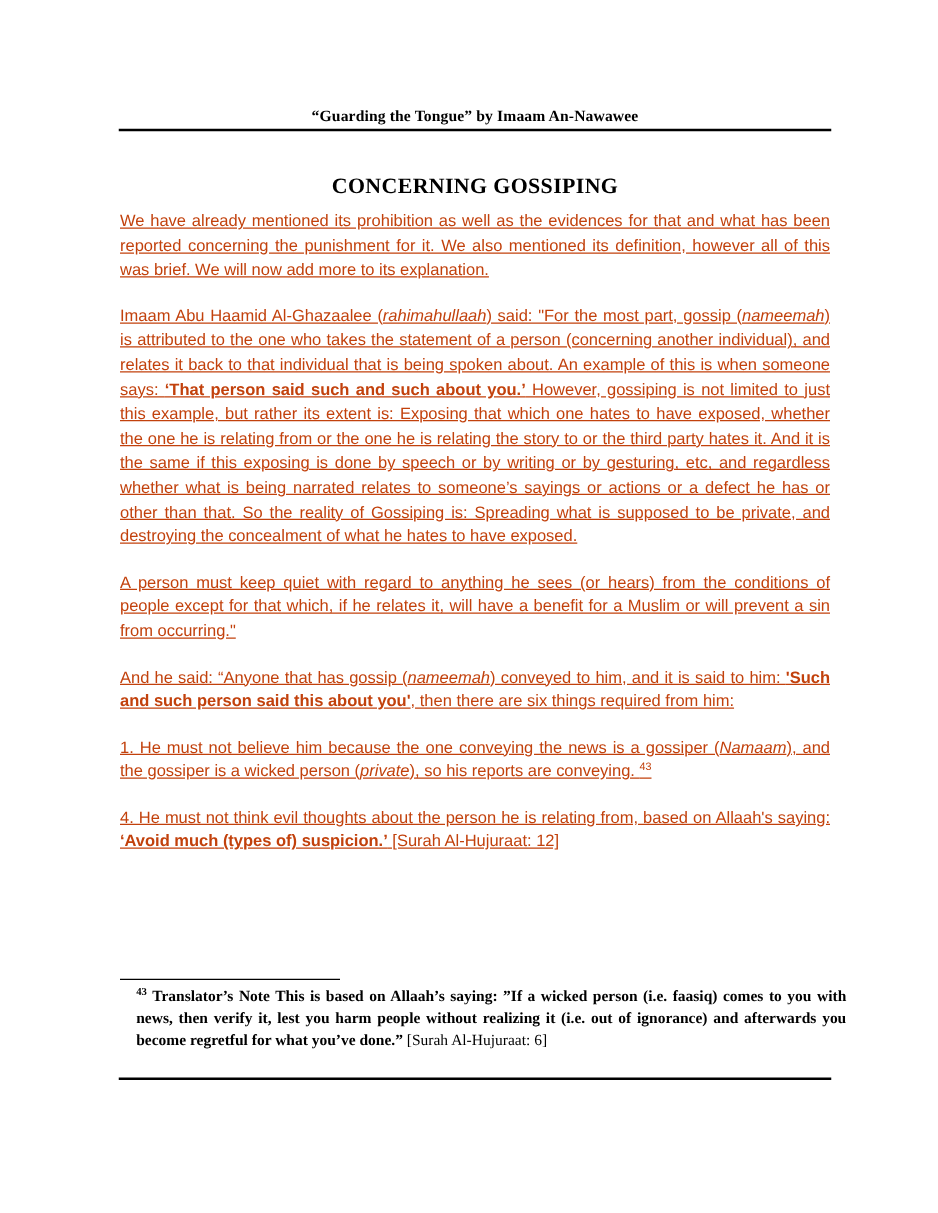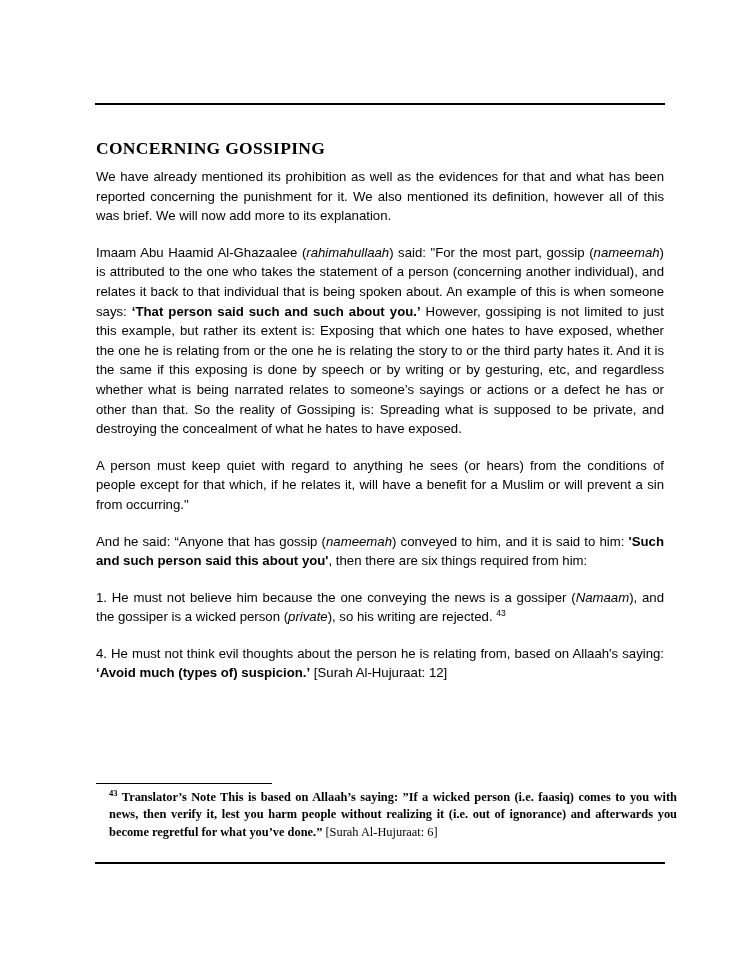--- a/index.html
+++ b/index.html
@@ -46,42 +46,43 @@
     height: 0;
     border-top: 2.4px solid #000;
   }
 
   
   .chapter-title {
     position: absolute;
     left: 96px;
     top: 126px;
     width: 568px;
-    text-align: left;
+    text-align: center;
     font-family: "Liberation Serif", serif;
     font-weight: bold;
     font-size: 17.5px;
     letter-spacing: 0.3px;
   }
 
   
   .body-block {
     position: absolute;
     left: 96px;
     top: 167px;
     width: 568px;
   }
   p.para {
     margin: 0 0 17px 0;
     font-family: "Liberation Sans", sans-serif;
     font-size: 13.2px;
     line-height: 19.6px;
     text-align: justify;
     text-justify: inter-word;
-    color: #000000;
+    color: #c2410c;
+    text-decoration: underline;
   }
   p.para:last-child { margin-bottom: 12px; }
   .it { font-style: italic; }
   .bd { font-weight: bold; }
   sup.fnref {
     font-size: 8.6px;
     vertical-align: super;
     line-height: 0;
     font-weight: normal;
   }
@@ -136,41 +137,42 @@
     font-size: 13.2px;
   }
   .footer .slot { white-space: nowrap; }
   .footer .slot.center { flex: 0 0 auto; }
 </style>
 </head>
 <body>
 
 <div class="page">
 
+  <div class="running-header">“Guarding the Tongue” by Imaam An-Nawawee</div>
 
   <div class="header-rule"></div>
 
   <h1 class="chapter-title">CONCERNING GOSSIPING</h1>
 
   <div class="body-block">
 
     <p class="para">We have already mentioned its prohibition as well as the evidences for that and what has been reported concerning the punishment for it. We also mentioned its definition, however all of this was brief. We will now add more to its explanation.</p>
 
     <p class="para">
       <span>Imaam Abu Haamid Al-Ghazaalee (</span><span class="it">rahimahullaah</span><span>) said: "For the most part, gossip (</span><span class="it">nameemah</span><span>) is attributed to the one who takes the statement of a person (concerning another individual), and relates it back to that individual that is being spoken about. An example of this is when someone says: </span><span class="bd">‘That person said such and such about you.’</span><span> However, gossiping is not limited to just this example, but rather its extent is: Exposing that which one hates to have exposed, whether the one he is relating from or the one he is relating the story to or the third party hates it. And it is the same if this exposing is done by speech or by writing or by gesturing, etc, and regardless whether what is being narrated relates to someone’s sayings or actions or a defect he has or other than that. So the reality of Gossiping is: Spreading what is supposed to be private, and destroying the concealment of what he hates to have exposed.</span>
     </p>
 
     <p class="para">A person must keep quiet with regard to anything he sees (or hears) from the conditions of people except for that which, if he relates it, will have a benefit for a Muslim or will prevent a sin from occurring."</p>
 
     <p class="para">
       <span>And he said: “Anyone that has gossip (</span><span class="it">nameemah</span><span>) conveyed to him, and it is said to him: </span><span class="bd">'Such and such person said this about you'</span><span>, then there are six things required from him:</span>
     </p>
 
     <p class="para">
-      <span>1. He must not believe him because the one conveying the news is a gossiper (</span><span class="it">Namaam</span><span>), and the gossiper is a wicked person (</span><span class="it">private</span><span>), so his writing are rejected. </span><sup class="fnref">43</sup>
+      <span>1. He must not believe him because the one conveying the news is a gossiper (</span><span class="it">Namaam</span><span>), and the gossiper is a wicked person (</span><span class="it">private</span><span>), so his reports are conveying. </span><sup class="fnref">43</sup>
     </p>
 
 
 
     <p class="para">
       <span>4. He must not think evil thoughts about the person he is relating from, based on Allaah's saying: </span><span class="bd">‘Avoid much (types of) suspicion.’</span><span> [Surah Al-Hujuraat: 12]</span>
     </p>
 
   </div>
 

